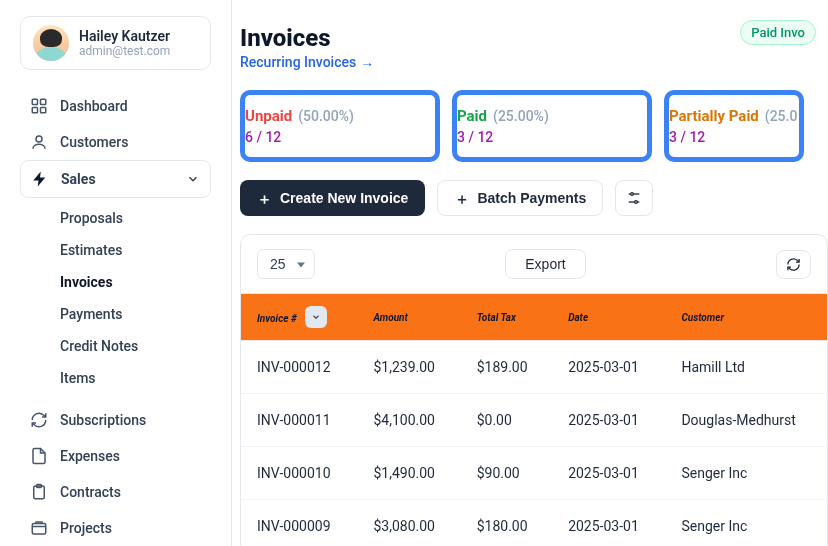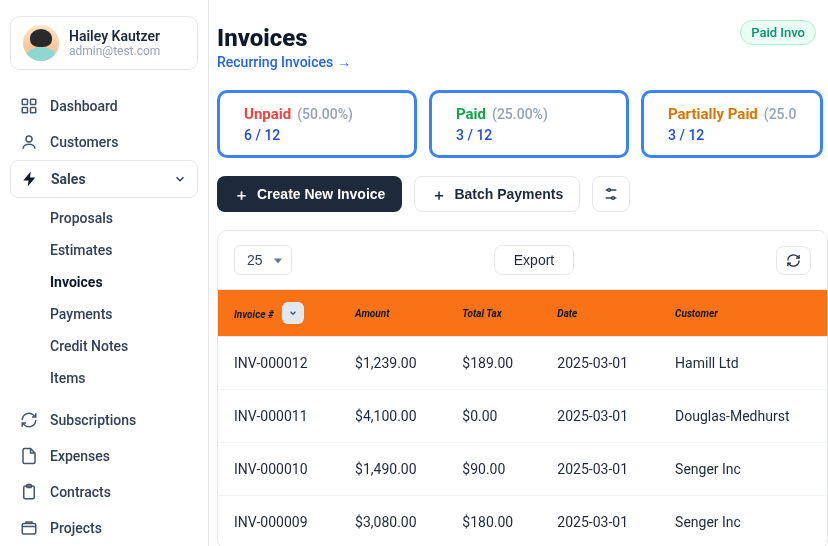--- a/index.html
+++ b/index.html
@@ -7,23 +7,23 @@
   font-family: -apple-system, BlinkMacSystemFont, "Segoe UI", Roboto, sans-serif;
   background: #fff;
   color: #1e293b;
   font-size: 14px;
   width: 828px;
   height: 546px;
   overflow: hidden;
   display: flex;
 }
 .sidebar {
-  width: 209px;
+  width: 232px;
   border-right: 1px solid #e5e7eb;
-  padding: 16px 10px;
+  padding: 16px 20px;
   overflow-y: auto;
 }
 .user-card {
   display: flex;
   align-items: center;
   gap: 10px;
   padding: 8px 12px;
   border: 1px solid #e5e7eb;
   border-radius: 10px;
   margin-bottom: 18px;
@@ -90,26 +90,26 @@
 h1 { font-size: 24px; font-weight:800; color:#0f172a; }
 .sublink { color:#2563eb; font-size:14px; font-weight:500; display:inline-flex; align-items:center; gap:4px; cursor:pointer; margin-top:2px;text-align:right; }
 .badge-pill {
   border:1px solid #a7f3d0; color:#059669; background:#ecfdf5;
   padding:4px 10px; border-radius:14px; font-size:13px; font-weight:500;
   position:absolute; right:12px; top:20px;
   white-space:nowrap;
 }
 .cards { display:flex; gap:12px; margin: 20px 0 18px 8px; }
 .card {
-  border:3px solid #3b82f6; border-radius:10px;
-  padding:12px 24px; min-width:200px;
+  border:5px solid #3b82f6; border-radius:10px;
+  padding:12px 0; min-width:200px;
 }
 .card .title { font-weight:700; font-size:15px; }
 .card .pct { color:#94a3b8; font-weight:500; font-size:14px; margin-left:6px; }
-.card .count { color:#1d4ed8; font-size:14px; margin-top:4px; font-weight:500; }
+.card .count { color:#a21caf; font-size:14px; margin-top:4px; font-weight:500; }
 .card.unpaid .title { color:#ef4444; }
 .card.paid .title { color:#16a34a; }
 .card.partial .title { color:#d97706; }
 .actions { display:flex; gap:12px; margin: 0 0 18px 8px; align-items:center; }
 .btn {
   display:inline-flex; align-items:center; gap:8px;
   padding:9px 16px; border-radius:8px; font-weight:600; font-size:14px;
   cursor:pointer; border:1px solid transparent;
 }
 .btn-dark { background:#1e293b; color:#fff; }

